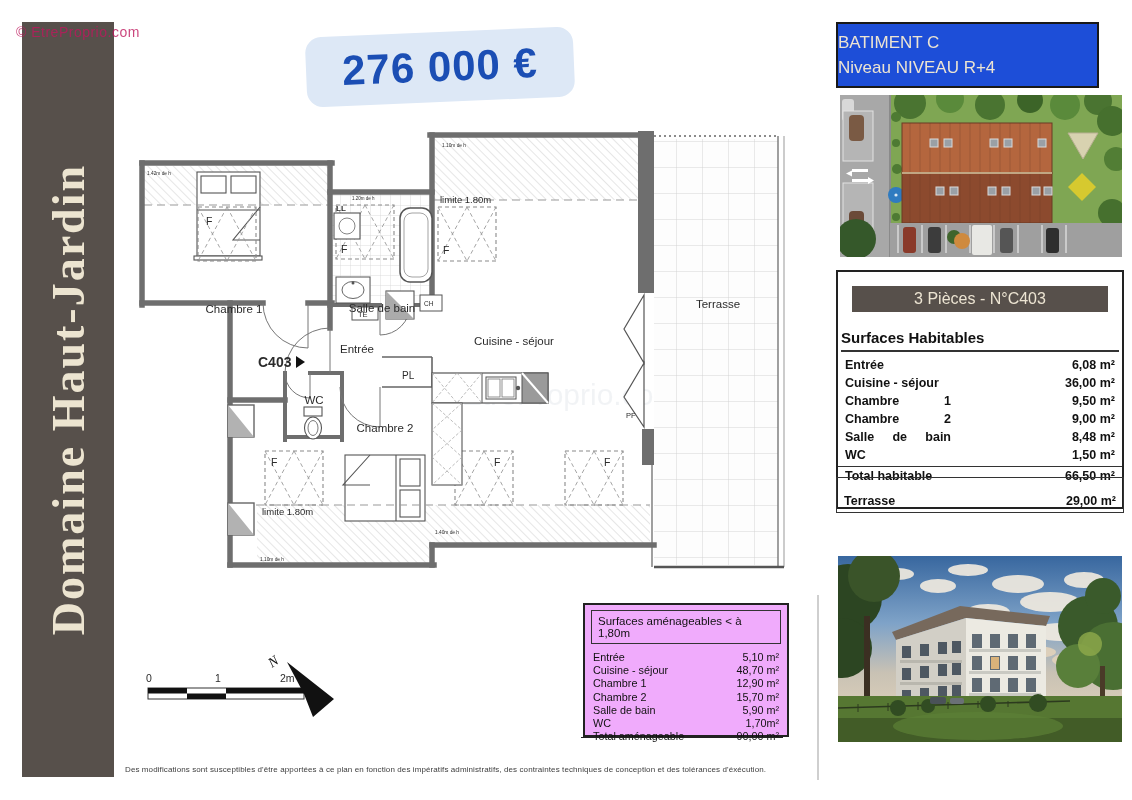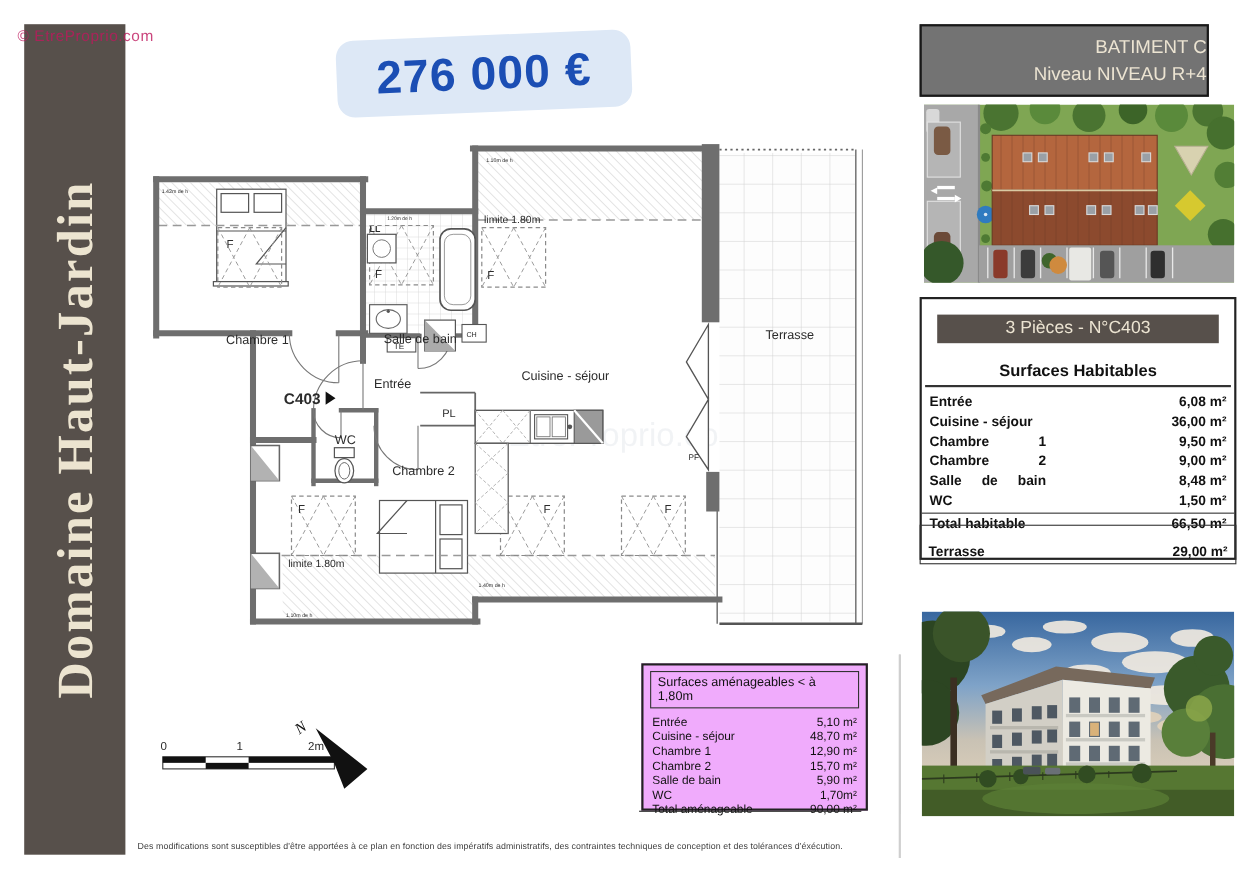--- a/index.html
+++ b/index.html
@@ -32,27 +32,27 @@
   .atable .arows{padding:3px 8px 0 8px}
   .arow{display:flex;justify-content:space-between;font-size:10.8px;line-height:13.2px;color:#111;position:relative}
   .arow .v{text-align:right}
   .arow.strike::after{content:"";position:absolute;left:-12px;right:-4px;top:54%;border-top:1.4px solid #222}
 
   
   .disclaimer{left:125px;top:765px;width:700px;font-size:8px;color:#3d3d3d;letter-spacing:.1px}
   .indice{left:840px;top:718px;font-size:12px;color:#333}
 
   
-  .rp-header{left:836px;top:22px;width:263px;height:66px;background:#737373;border:2px solid #181818;
-             box-sizing:border-box;display:flex;flex-direction:column;align-items:flex-end;justify-content:center;
+  .rp-header{left:836px;top:22px;width:263px;height:66px;background:#1d4ed8;border:2px solid #181818;
+             box-sizing:border-box;display:flex;flex-direction:column;align-items:flex-start;justify-content:center;
              color:#ece4d2;font-size:17px;line-height:25px}
   .aerial{left:840px;top:95px;z-index:1}
   .utable{left:836px;top:270px;width:288px;border:2px solid #222;background:#fff;box-sizing:border-box}
   .ut-title{margin:14px;background:#57504b;color:#ece4d2;text-align:center;font-size:16px;padding:4px 0}
-  .ut-sub{margin:0 3px;text-align:center;font-weight:bold;font-size:15px;padding:3px 0 4px 0;
+  .ut-sub{margin:0 3px;text-align:left;font-weight:bold;font-size:15px;padding:3px 0 4px 0;
           border-bottom:2px solid #333;color:#111}
   .ut-rows{padding:4px 7px 0 7px}
   .srow{display:flex;justify-content:space-between;font-size:12.5px;font-weight:bold;line-height:18px;color:#111}
   .srow .jf{display:inline-block;width:106px;text-align:justify;text-align-last:justify}
   .ut-total{margin-top:2px;border-top:1.5px solid #333;padding:2px 7px 24px 7px;display:flex;
             justify-content:space-between;font-size:12.5px;font-weight:bold;color:#111}
   .tbox{left:836px;top:477px;width:288px;height:36px;border:1.5px solid #333;box-sizing:border-box;
         display:flex;justify-content:space-between;align-items:flex-end;padding:0 7px 4px 7px;
         font-size:12.5px;font-weight:bold;color:#111}
   .render{left:838px;top:556px;z-index:1}

